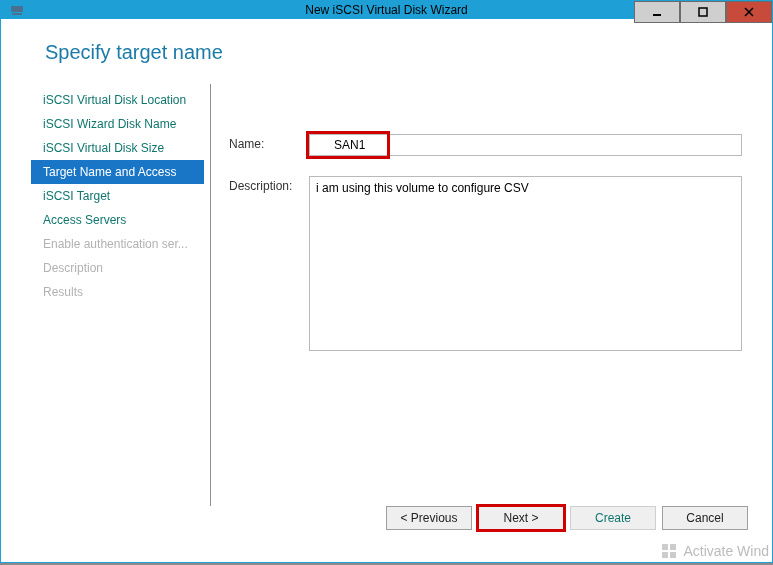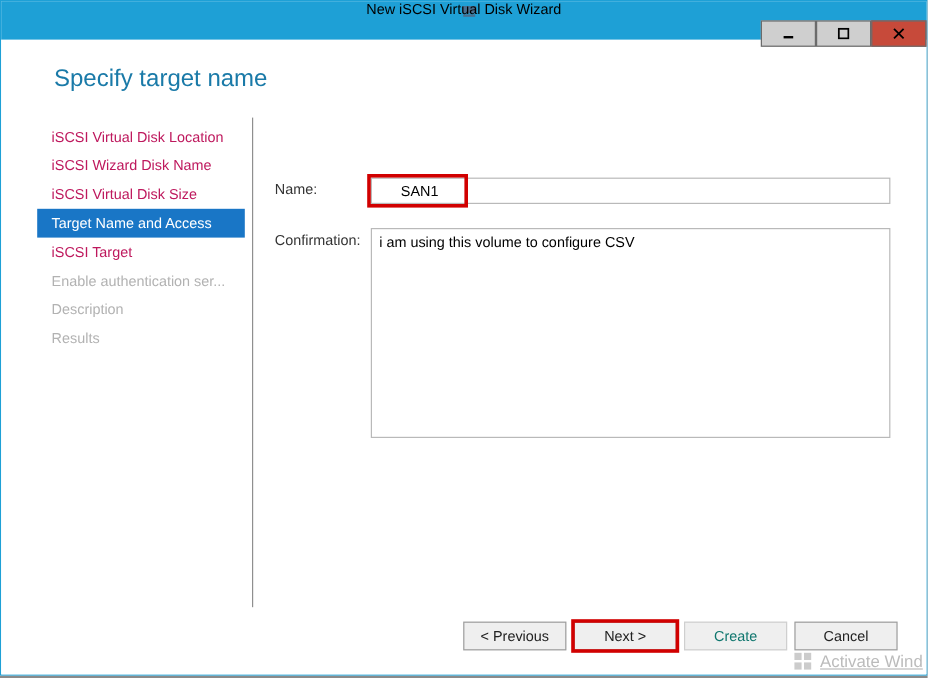--- a/index.html
+++ b/index.html
@@ -14,27 +14,26 @@
     }
     .window {
       width: 773px;
       height: 563px;
       background: #fff;
       border: 1px solid #1ea0d6;
       display: flex;
       flex-direction: column;
     }
     .title-bar {
-      height: 32px;
+      height: 18px;
       background: #1ea0d6;
       display: flex;
       align-items: center;
       color: #000;
       position: relative;
-      flex-direction: column;
     }
     .title-icon {
       width: 16px;
       height: 16px;
       margin-left: 8px;
       display: inline-flex;
       align-items: center;
       justify-content: center;
     }
     .title-text {
@@ -95,21 +94,21 @@
     }
     .sidebar {
       width: 180px;
       border-right: 1px solid #8f8f8f;
       padding-top: 4px;
       padding-right: 6px;
     }
     .sb-item {
       font-size: 12px;
       padding: 5px 8px 5px 12px;
-      color: #be185d;
+      color: #0f766e;
       white-space: nowrap;
       overflow: hidden;
       text-overflow: ellipsis;
       cursor: default;
     }
     .sb-item.selected {
       background: #1976c6;
       color: #fff;
     }
     .sb-item.disabled {
@@ -156,21 +155,20 @@
     }
     .hl-name {
       position: absolute;
       border: 3px solid #d10000;
       pointer-events: none;
     }
     .footer {
       height: 56px;
       border-top: none;
       display: flex;
-      align-items: center;
       justify-content: flex-end;
       padding: 0 24px 8px 0;
       gap: 6px;
     }
     .btn {
       min-width: 86px;
       height: 24px;
       background: #efefef;
       border: 1px solid #9e9e9e;
       font-size: 12px;
@@ -190,21 +188,20 @@
     .watermark {
       position: absolute;
       right: 4px;
       bottom: 6px;
       color: rgba(120,120,120,0.5);
       font-size: 14px;
       display: flex;
       align-items: flex-start;
       gap: 6px;
       pointer-events: none;
-      text-decoration: underline;
     }
     .watermark svg { opacity: 0.5; }
   </style>
 </head>
 <body>
 
 <div class="window">
 
   <div class="title-bar">
     <span class="title-icon">
@@ -239,37 +236,38 @@
     </div>
 
     <div class="body-area">
 
       <div class="sidebar">
         <div class="sb-item">iSCSI Virtual Disk Location</div>
         <div class="sb-item">iSCSI Wizard Disk Name</div>
         <div class="sb-item">iSCSI Virtual Disk Size</div>
         <div class="sb-item selected">Target Name and Access</div>
         <div class="sb-item">iSCSI Target</div>
+        <div class="sb-item">Access Servers</div>
         <div class="sb-item disabled">Enable authentication ser...</div>
         <div class="sb-item disabled">Description</div>
         <div class="sb-item disabled">Results</div>
       </div>
 
       <div class="main-panel" style="position:relative;">
 
         <div class="form-row" style="position:relative;margin-top:46px;">
           <div class="form-label">Name:</div>
           <div class="form-field" style="position:relative;">
             <input type="text" class="text-input" value="SAN1" style="">
             <div class="hl-name" style="left:-3px;top:-3px;width:84px;height:28px;"></div>
           </div>
         </div>
 
         <div class="form-row">
-          <div class="form-label">Confirmation:</div>
+          <div class="form-label">Description:</div>
           <div class="form-field">
             <textarea class="textarea-input" style="">i am using this volume to configure CSV</textarea>
           </div>
         </div>
 
       </div>
     </div>
 
     <div class="footer">
       <button class="btn">&lt; Previous</button>

